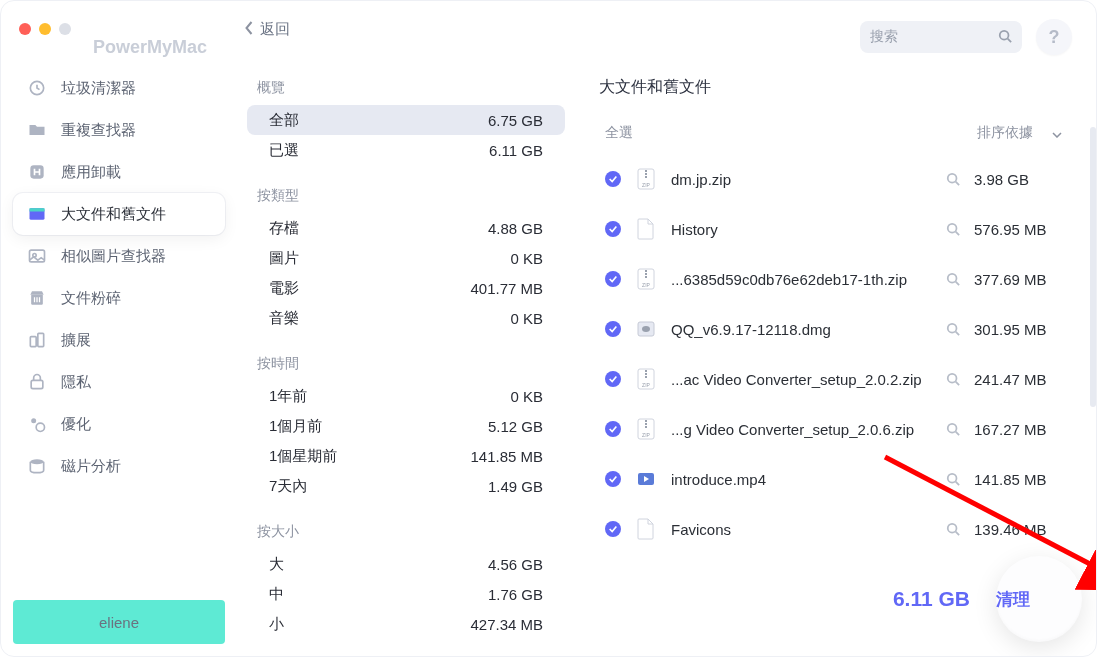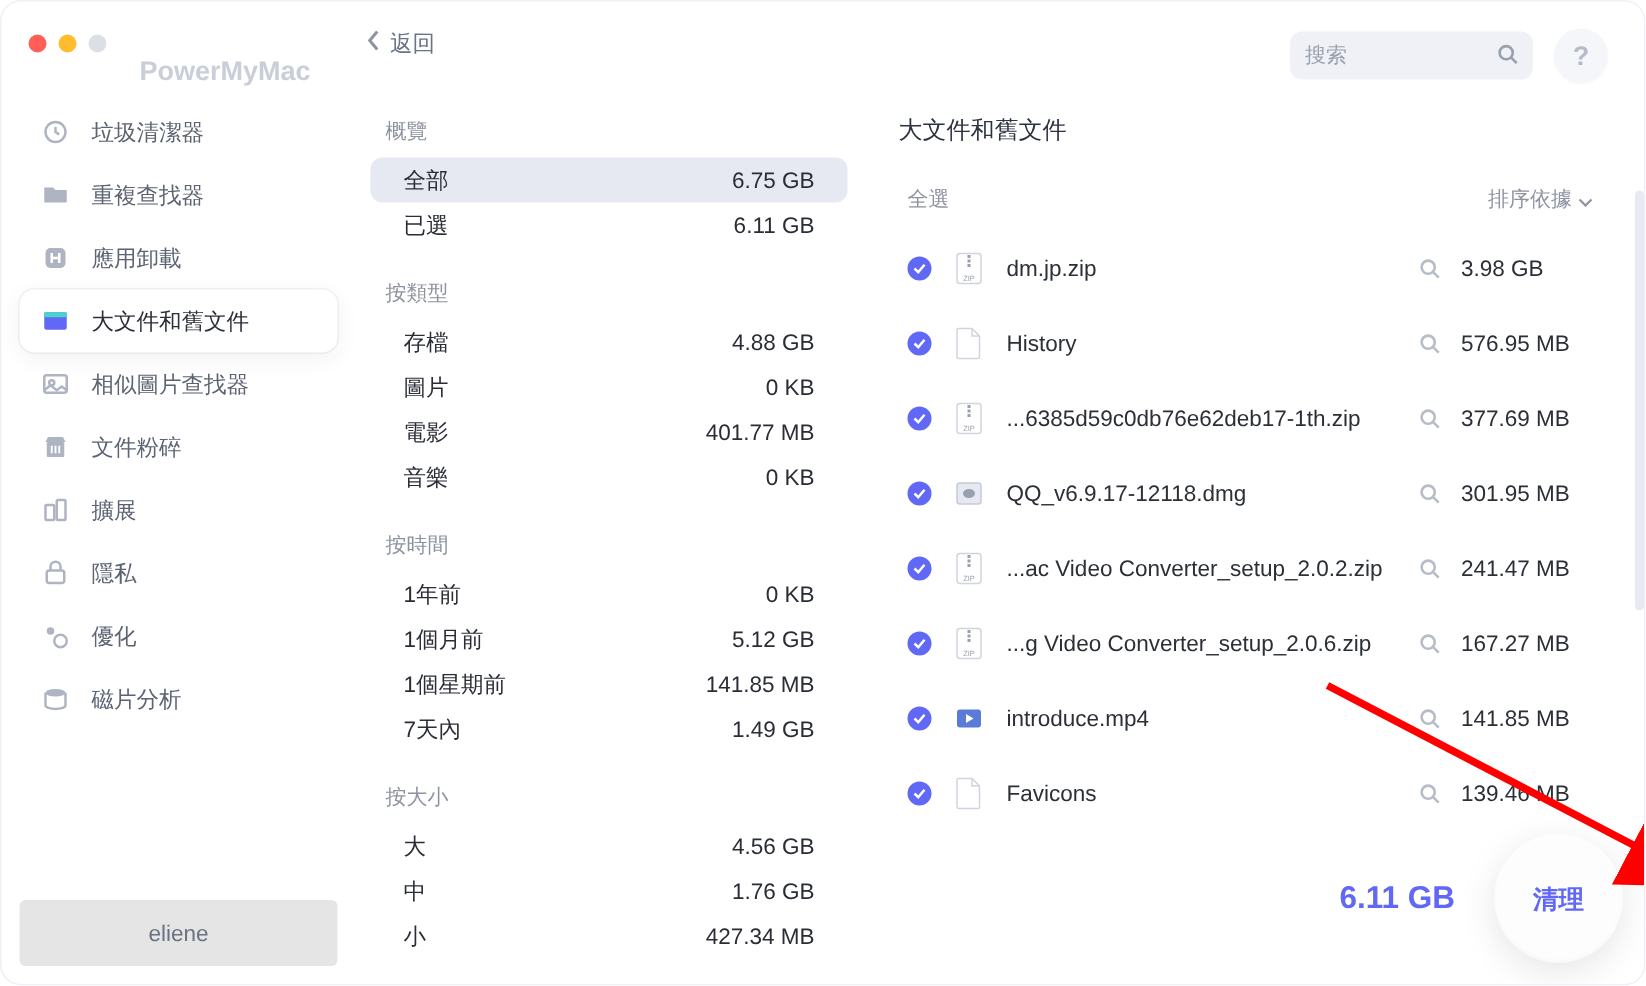--- a/index.html
+++ b/index.html
@@ -65,21 +65,21 @@
   color: #5c6372; font-size: 15px; cursor: pointer;
 }
 .side-item.active {
   background: #fff; box-shadow: 0 4px 16px rgba(0,0,0,0.06), 0 0 0 1px #f2f3f7;
   color: #2b2f38;
 }
 .side-icon { width: 20px; height: 20px; display:flex; align-items:center; justify-content:center; color:#aeb4c2;}
 .side-item.active .side-icon { color:#6168f6; }
 .side-icon svg { width: 20px; height: 20px; }
 .user-chip {
-  margin-top: auto; height: 44px; border-radius: 4px; background: #e5e5e5;
+  margin-top: auto; height: 44px; border-radius: 4px; background: #5eead4;
   display: flex; align-items: center; justify-content: center; color: #6b7280; font-size: 15px;
 }
 .middle-col {
   width: 338px; padding: 0 10px 14px 10px; overflow-y: auto;
 }
 .group-header {
   color: #8d93a1; font-size: 14px; padding: 22px 10px 8px 10px;
 }
 .row {
   height: 30px; display: flex; align-items: center; justify-content: space-between;
@@ -90,21 +90,21 @@
 .right-col {
   flex: 1; padding: 18px 6px 14px 24px; display: flex; flex-direction: column; position: relative;
 }
 .page-title {
   font-size: 16px; color: #2d3240; margin-bottom: 26px; padding-top:2px;
 }
 .list-header {
   display: flex; align-items: center; justify-content: space-between;
   color: #8d93a1; font-size: 14px; padding: 0 28px 12px 6px;
 }
-.sort-by { display:flex; align-items:center; gap:4px; }
+.sort-by { display:flex; align-items:center; gap:19px; }
 .file-list { flex: 1; overflow: hidden; padding-right: 18px; }
 .file-row {
   display: flex; align-items: center; height: 50px; gap: 14px; padding: 0 6px;
 }
 .chk {
   width: 16px; height: 16px; border-radius: 50%; background: #6168f6;
   display:flex; align-items:center; justify-content:center; flex:0 0 16px;
 }
 .chk svg { width: 10px; height: 10px; }
 .fico {
@@ -119,21 +119,21 @@
 .scrollbar .thumb {
   position: absolute; top: 0; width: 6px; height: 280px; border-radius: 3px; background: #e7eaf1;
 }
 .footer {
   position: absolute; right: 14px; bottom: 14px; display:flex; align-items:center; gap: 26px;
 }
 .total-size { color: #6168f6; font-size: 21px; font-weight: 700; }
 .clean-btn {
   width: 86px; height: 86px; border-radius: 50%; background: #fdfdfe;
   box-shadow: 0 6px 24px rgba(0,0,0,0.10), inset 0 -2px 3px rgba(0,0,0,0.02);
-  display:flex; align-items:center; justify-content:center;
+  display:flex; align-items:center; 
   color: #6168f6; font-size: 17px; font-weight: 600; border: none; cursor: pointer;
 }
 .arrow-annotation {
   position: absolute; pointer-events: none; z-index: 100;
 }
 </style>
 </head>
 <body>
 <div class="window">
 

